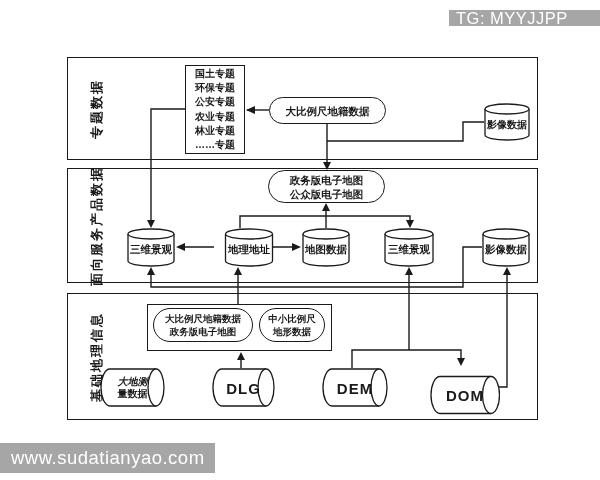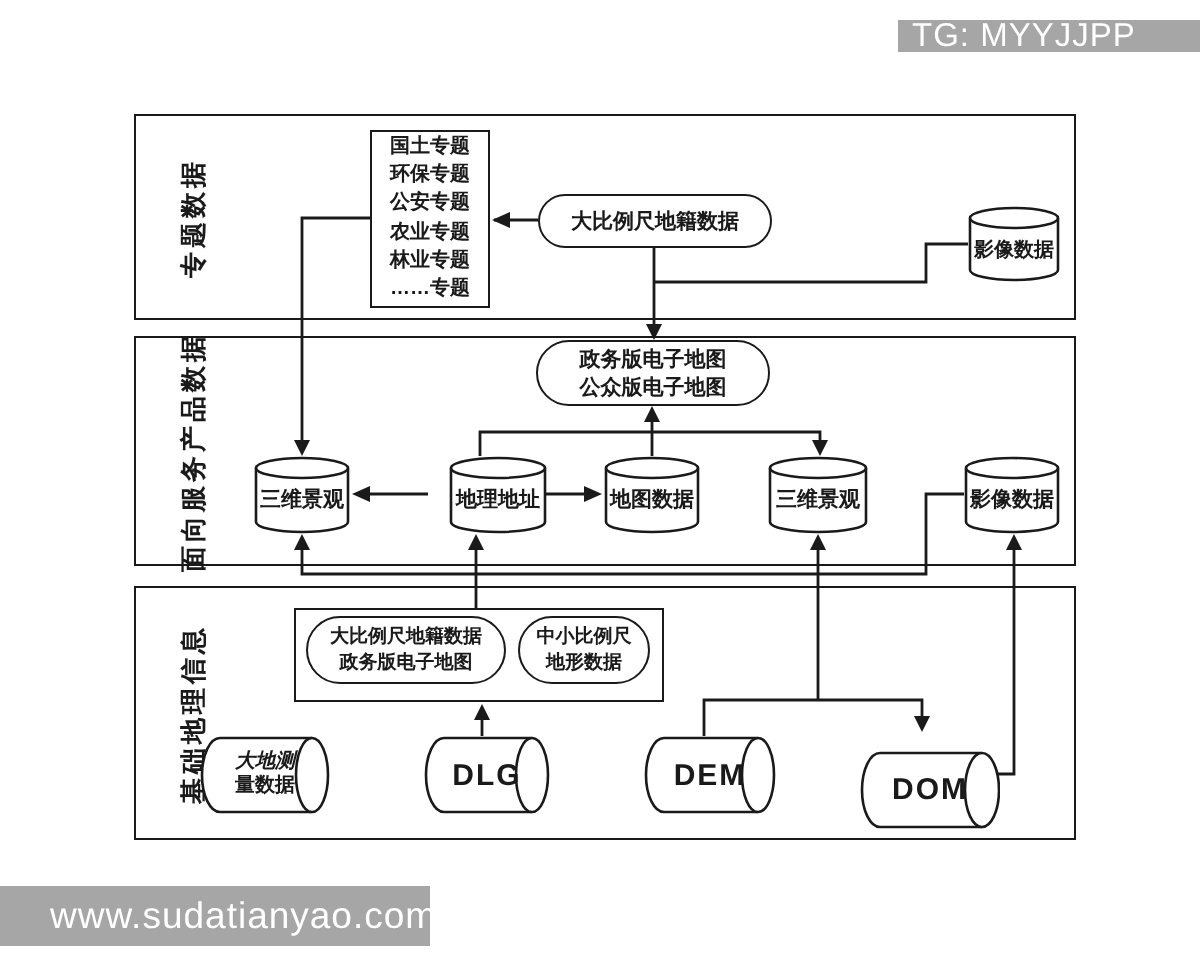--- a/index.html
+++ b/index.html
@@ -200,15 +200,15 @@
   <svg viewBox="0 0 70 39">
     <path d="M61,1 L10,1 A9,18.5 0 0 0 10,38 L61,38" fill="#fff" stroke="#1a1a1a" stroke-width="1.3"></path>
     <ellipse cx="61" cy="19.5" rx="8.5" ry="18.5" fill="#fff" stroke="#1a1a1a" stroke-width="1.3"></ellipse>
   </svg>
   <span class="clabel big">DOM</span>
 </div>
 
 <div class="abs wm" style="left:449px;top:10px;width:151px;height:16px;padding-left:7px;font-size:16.5px;">
   <span>TG: MYYJJPP</span>
 </div>
-<div class="abs wm" style="left:0px;top:443px;width:215px;height:30px;padding-left:25px;font-size:18.5px;">
+<div class="abs wm" style="left:0px;top:443px;width:215px;height:30px;padding-left:11px;font-size:18.5px;">
   <span>www.sudatianyao.com</span>
 </div>
 
 </body></html>

